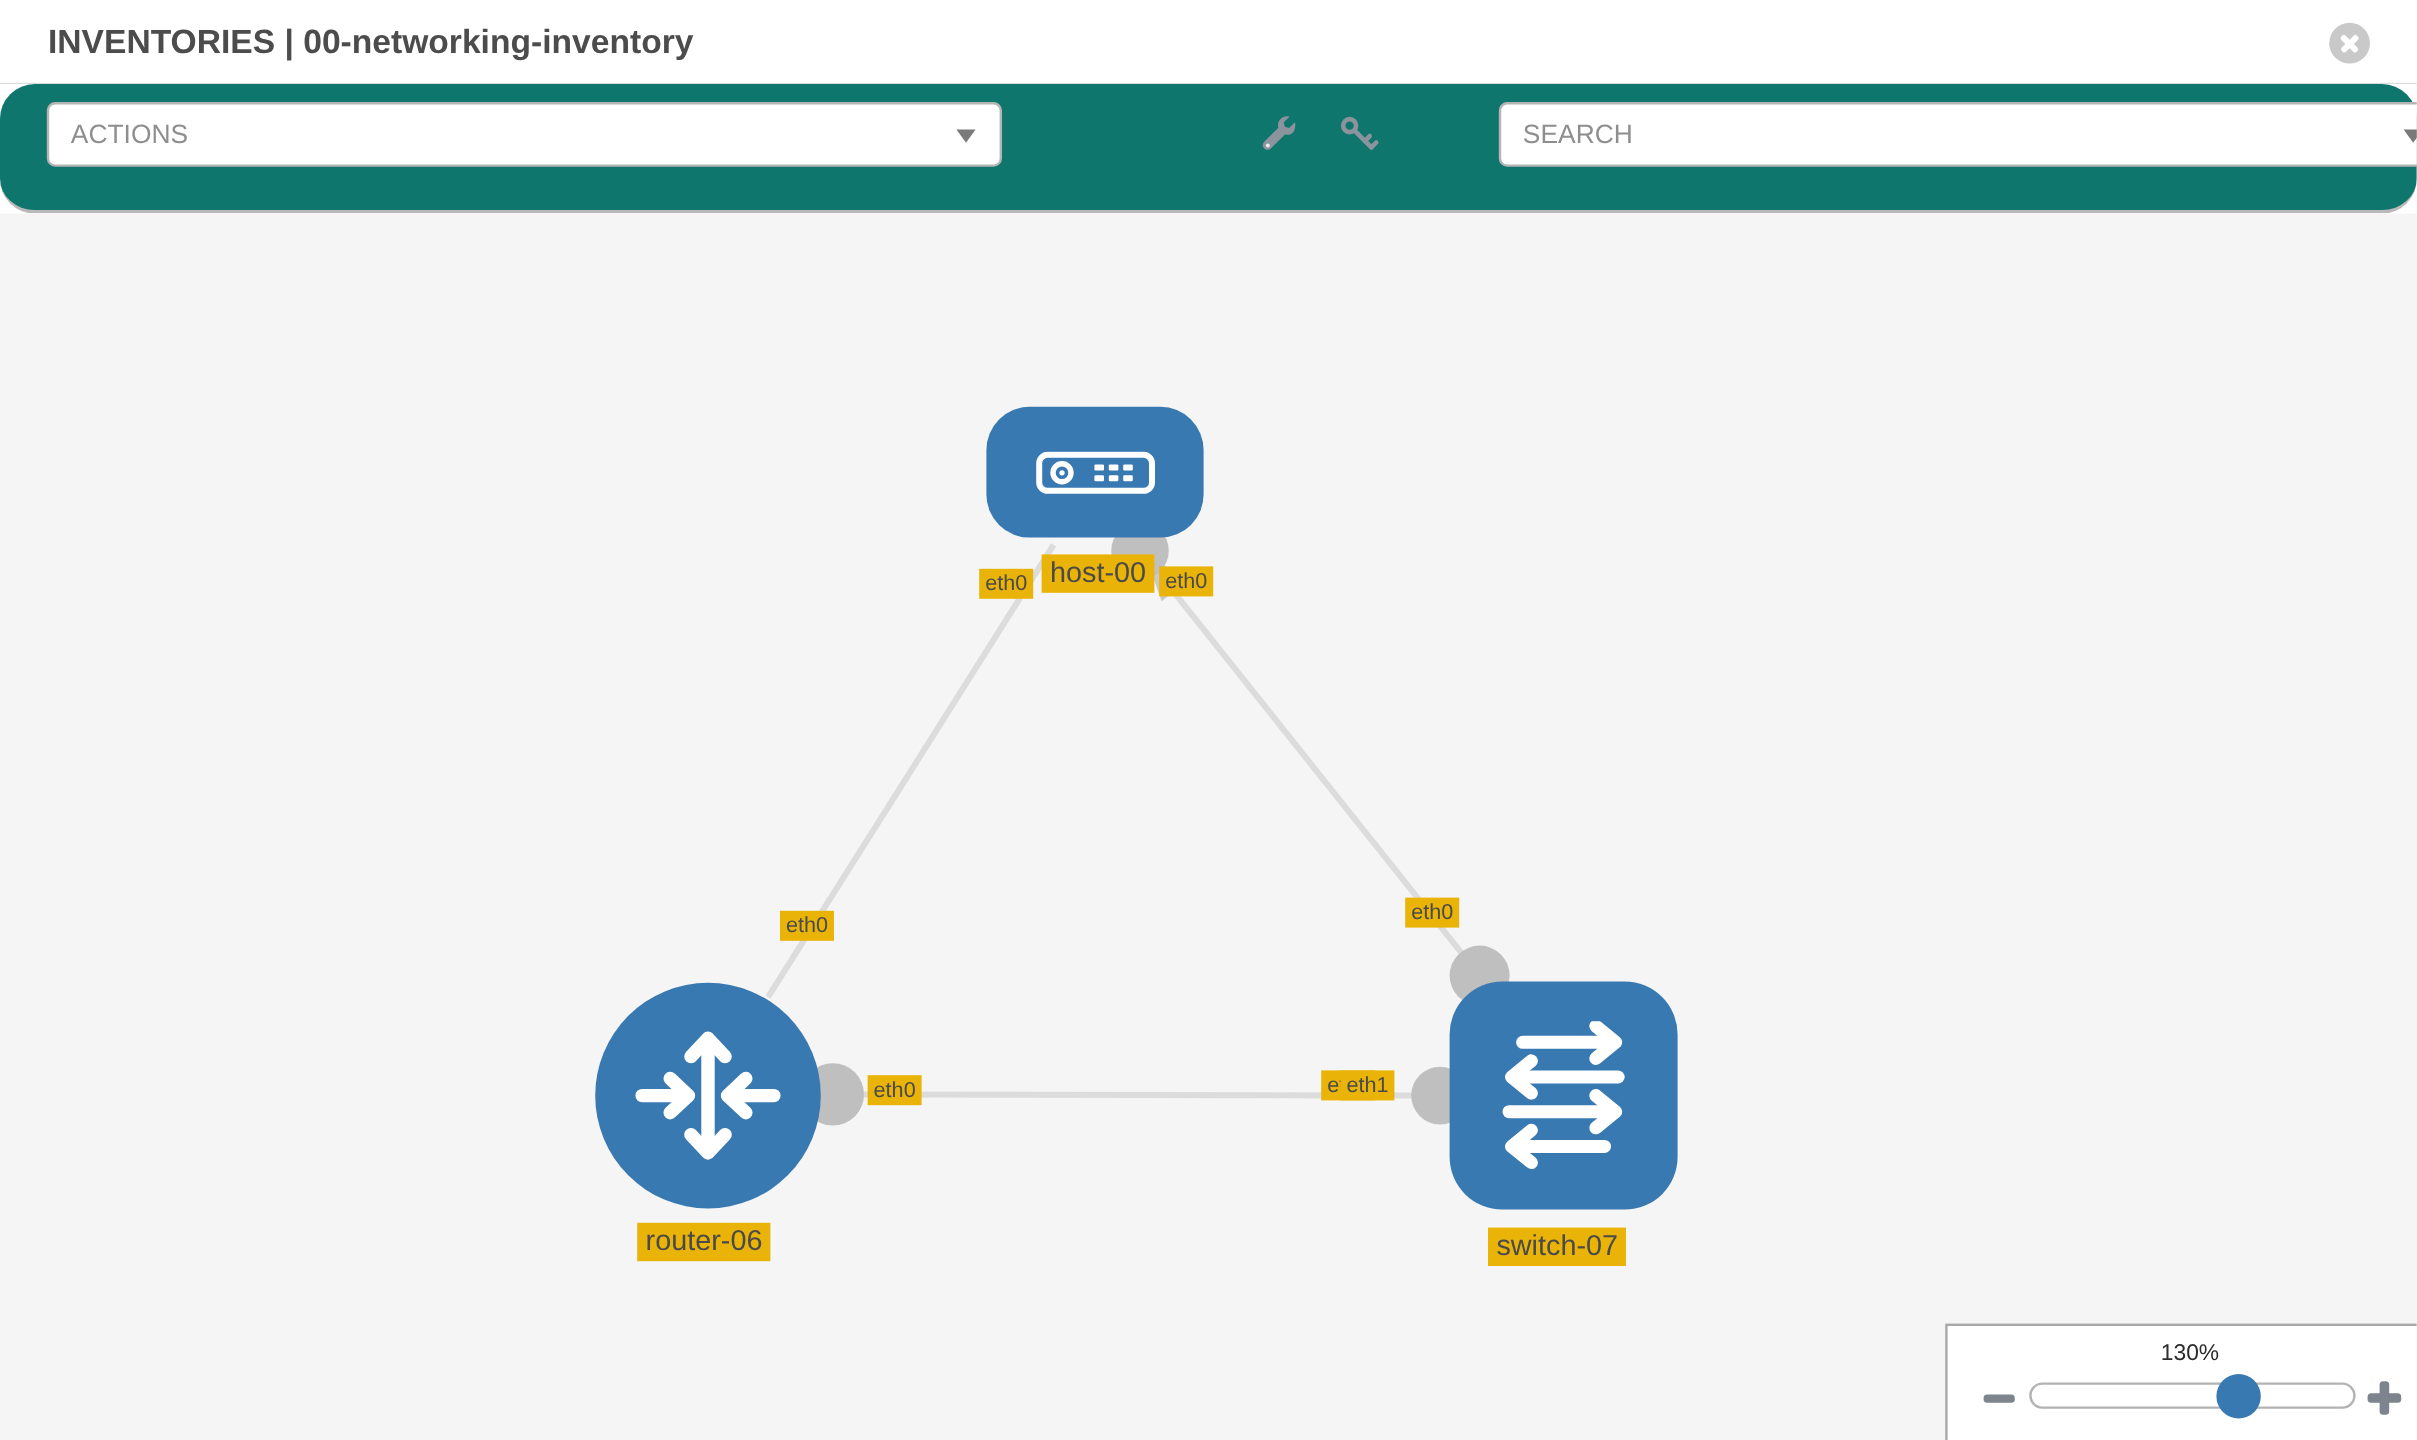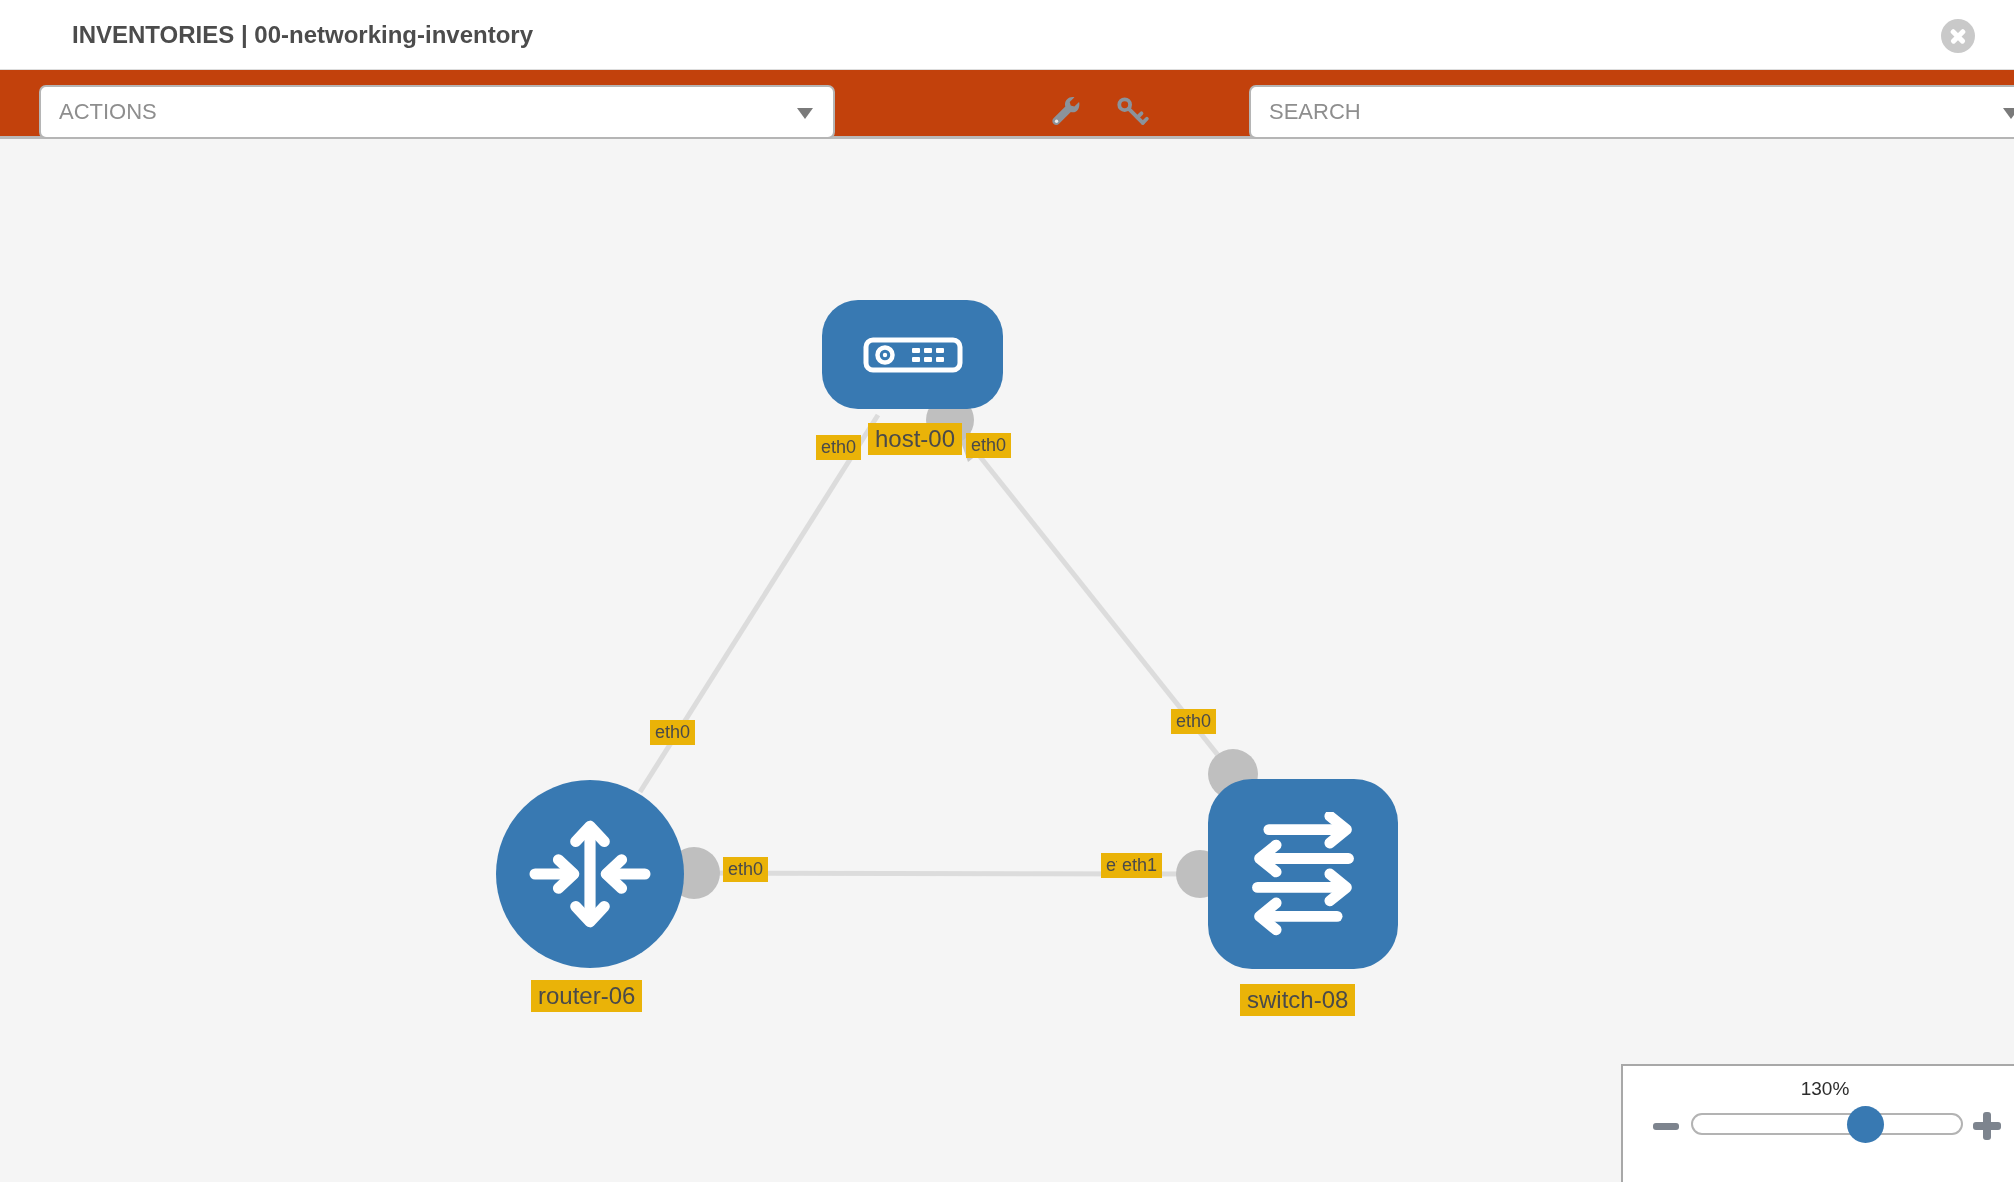--- a/index.html
+++ b/index.html
@@ -2,28 +2,28 @@
 <html><head>
 <meta charset="utf-8">
 <style>
   * { margin:0; padding:0; box-sizing:border-box; }
   html,body { width:2014px; height:1200px; }
   body { font-family:"Liberation Sans", sans-serif; background:#ffffff; overflow:hidden; }
   #app { position:relative; width:2014px; height:1200px; overflow:hidden; }
 
   
   .header { position:relative; height:70px; background:#ffffff; border-bottom:1px solid #dddddd; }
-  .header-title { position:absolute; left:40px; top:0; line-height:70px; font-size:24px; font-weight:bold; color:#4c4c4c;margin-left:32px; }
+  .header-title { position:absolute; left:40px; top:0; line-height:70px; font-size:28px; font-weight:bold; color:#4c4c4c; }
   .close-btn { position:absolute; left:1941px; top:19px; width:34px; height:34px; border-radius:50%; background:#c9c9c9; cursor:pointer; }
   .close-btn .bar { position:absolute; left:8px; top:15px; width:18px; height:4.5px; border-radius:2px; background:#ffffff; }
   .close-btn .bar.b1 { transform:rotate(45deg); }
   .close-btn .bar.b2 { transform:rotate(-45deg); }
 
   
-  .toolbar { position:relative; height:69px; background:#c2410c; border-bottom:3px solid #b9b9b9; }
+  .toolbar { position:relative; height:108px; background:#0f766e; border-bottom:3px solid #b9b9b9;border-radius:29px; }
   .select-box { position:absolute; top:15px; height:54px; background:#ffffff; border:2px solid #b5b5b5; border-radius:7px; cursor:pointer; }
   .select-box .sel-label { position:absolute; left:18px; top:0; line-height:50px; font-size:22px; color:#8e8e8e; }
   .caret { position:absolute; right:20px; top:21px; width:0; height:0; border-left:8px solid transparent; border-right:8px solid transparent; border-top:11px solid #7a7a7a; }
   .actions-box { left:39px; width:796px; }
   .search-box { left:1249px; width:792px; }
   .tool-icon { position:absolute; top:24px; width:36px; height:36px; cursor:pointer; }
   .wrench-pos { left:1048px; }
   .key-pos { left:1114px; }
 
   
@@ -152,21 +152,21 @@
           <path d="M-44 13 L38 13"></path>
           <path d="M26 0 L42 13 L26 26"></path>
           <path d="M33 41 L-38 41"></path>
           <path d="M-26 28 L-42 41 L-26 54"></path>
         </g>
       </svg>
     </div>
 
     <div class="chip node-label lbl-host">host-00</div>
     <div class="chip node-label lbl-router">router-06</div>
-    <div class="chip node-label lbl-switch">switch-08</div>
+    <div class="chip node-label lbl-switch">switch-07</div>
 
     <div class="chip if-label if-host-left">eth0</div>
     <div class="chip if-label if-host-right">eth0</div>
     <div class="chip if-label if-router-top">eth0</div>
     <div class="chip if-label if-router-right">eth0</div>
     <div class="chip if-label if-switch-top">eth0</div>
     <div class="if-overlap">
       <div class="chip if-label back">eth0</div>
       <div class="chip if-label front">eth1</div>
     </div>

